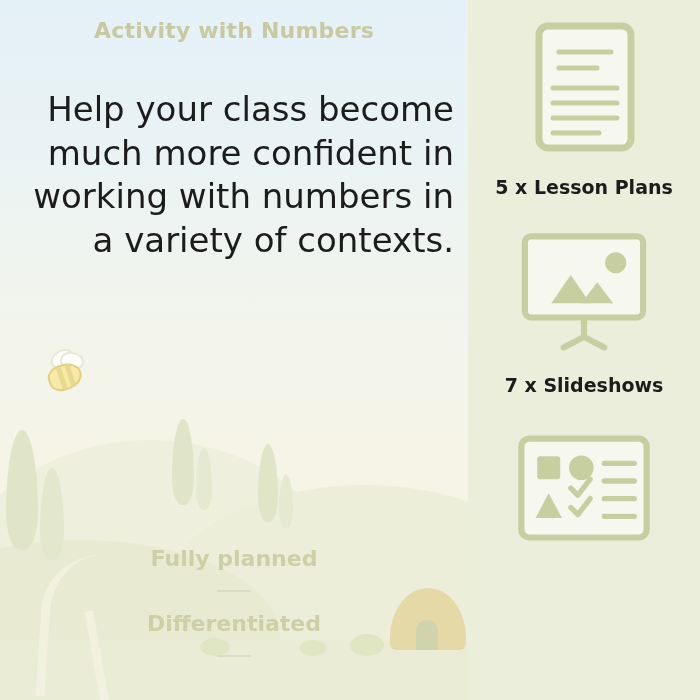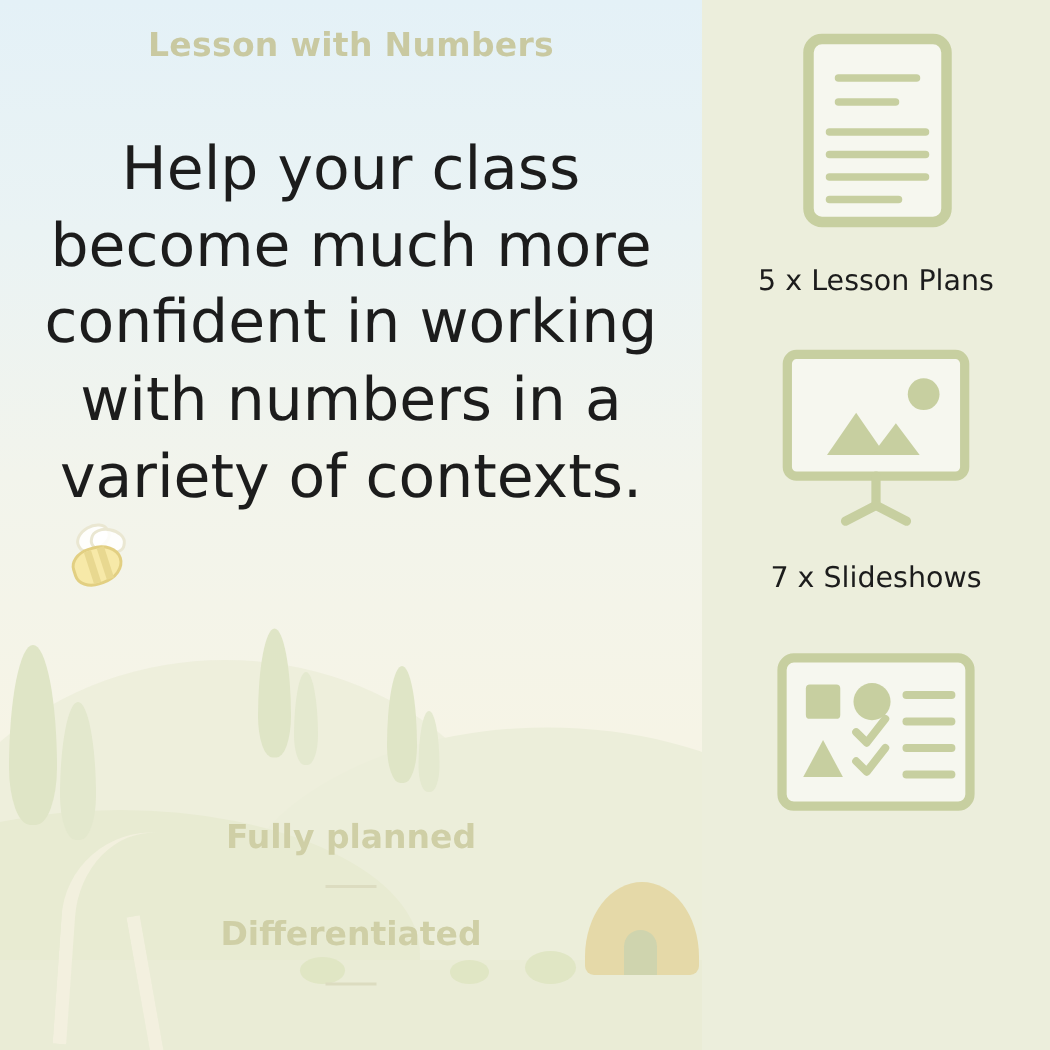--- a/index.html
+++ b/index.html
@@ -185,22 +185,22 @@
     font-size: 22px;
     font-weight: bold;
     color: #c9c9a1;
     letter-spacing: 0.2px;
   }
   .headline {
     position: absolute;
     top: 88px;
     left: 14px;
     width: 440px;
-    text-align: center;
-    font-size: 40px;
+    text-align: right;
+    font-size: 34px;
     line-height: 1.28;
     color: #1c1c1c;
     font-family: "DejaVu Sans", sans-serif;
   }
   .features {
     position: absolute;
     left: 0;
     bottom: 38px;
     width: 468px;
     text-align: center;
@@ -224,20 +224,21 @@
     position: relative;
     width: 232px;
     height: 700px;
     background: #eceedc;
     display: flex;
     flex-direction: column;
     align-items: center;
     justify-content: flex-start;
     padding-top: 18px;
     box-sizing: border-box;
+    font-weight: bold;
   }
   .item {
     width: 232px;
     display: flex;
     flex-direction: column;
     align-items: center;
   }
   .item + .item { margin-top: 18px; }
   .item-label {
     font-size: 19px;
@@ -285,21 +286,21 @@
 
     <div class="bee">
       <div class="bee-wing w1"></div>
       <div class="bee-wing w2"></div>
       <div class="bee-body">
         <div class="bee-stripe s1"></div>
         <div class="bee-stripe s2"></div>
       </div>
     </div>
 
-    <div class="eyebrow">Lesson with Numbers</div>
+    <div class="eyebrow">Activity with Numbers</div>
     <div class="headline">Help your class become much more confident in working with numbers in a variety of contexts.</div>
 
     <div class="features">
       <p class="feature">Fully planned</p>
       <div class="feature-sep"></div>
       <p class="feature">Differentiated</p>
       <div class="feature-sep"></div>
     </div>
   </div>
 

